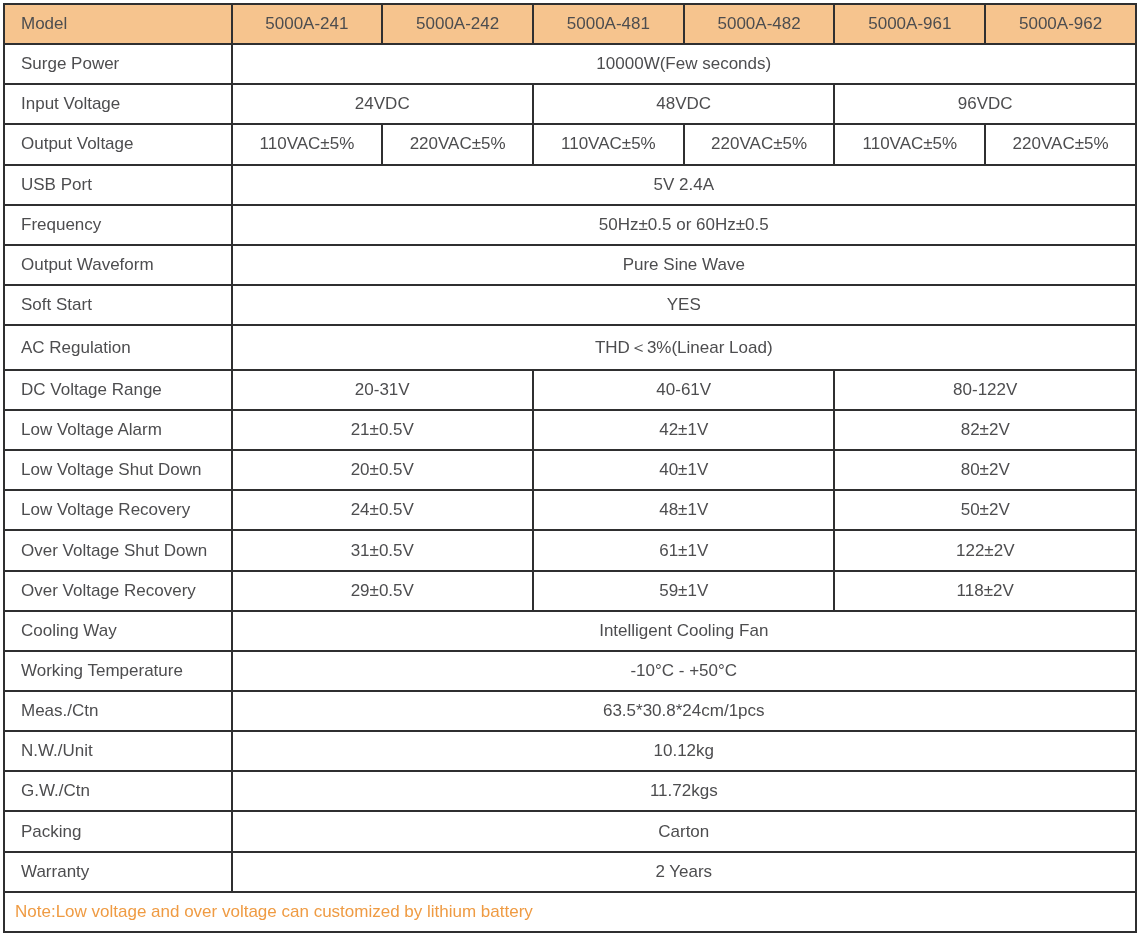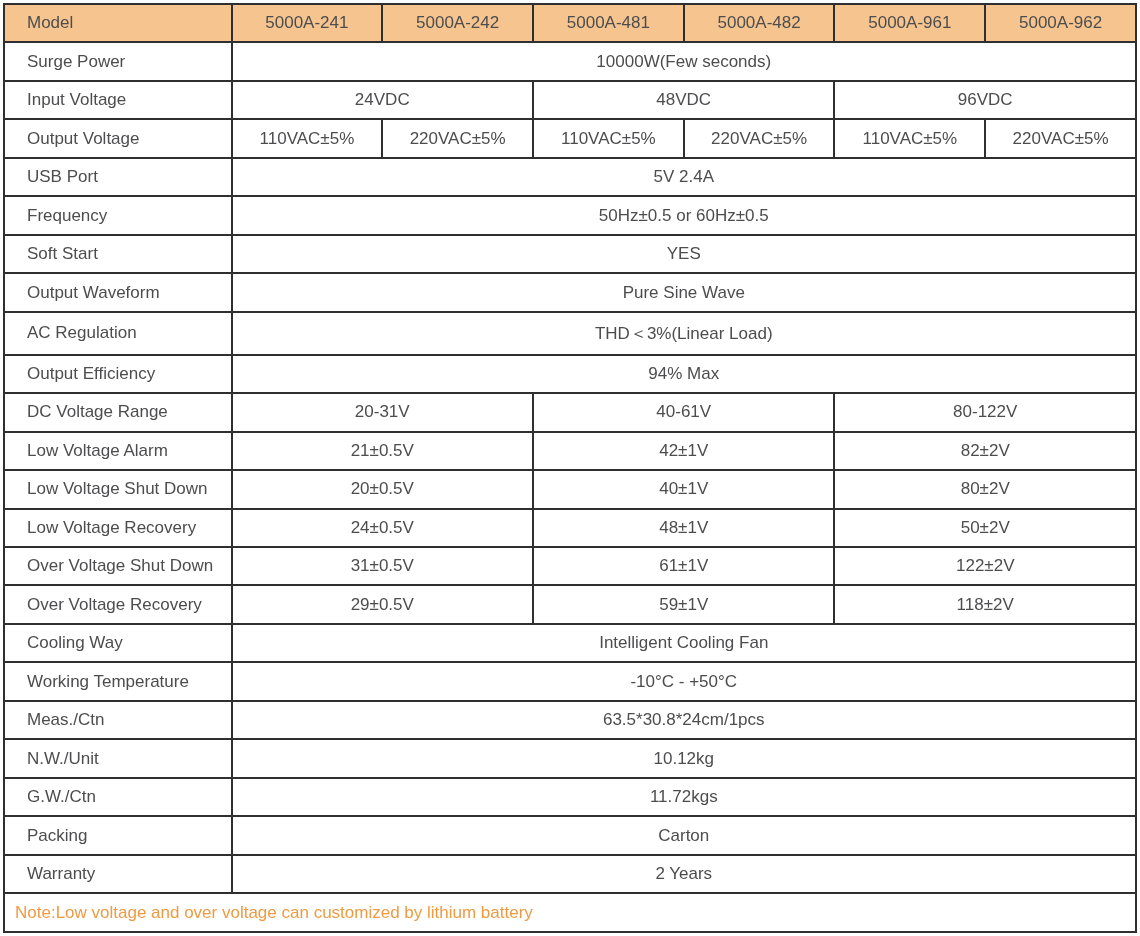--- a/index.html
+++ b/index.html
@@ -27,21 +27,21 @@
     border: 2px solid #2f2f30;
     padding: 2px 8px;
     font-weight: normal;
     text-align: center;
     vertical-align: middle;
     overflow: hidden;
     white-space: nowrap;
   }
   .spec-table th.row-label {
     text-align: left;
-    padding-left: 22px;
+    padding-left: 16px;
   }
   .spec-table tr.header-row th,
   .spec-table tr.header-row td {
     background: #f6c48e;
   }
   .spec-table tr.note-row td {
     text-align: left;
     padding-left: 10px;
     color: #ef9b43;
   }
@@ -98,38 +98,34 @@
         <th class="row-label">USB Port</th>
         <td colspan="6">5V 2.4A</td>
       </tr>
 
       <tr>
         <th class="row-label">Frequency</th>
         <td colspan="6">50Hz±0.5 or 60Hz±0.5</td>
       </tr>
 
       <tr>
+        <th class="row-label">Output Waveform</th>
+        <td colspan="6">Pure Sine Wave</td>
+      </tr>
+
+      <tr>
         <th class="row-label">Soft Start</th>
         <td colspan="6">YES</td>
       </tr>
 
       <tr>
-        <th class="row-label">Output Waveform</th>
-        <td colspan="6">Pure Sine Wave</td>
-      </tr>
-
-      <tr>
         <th class="row-label">AC Regulation</th>
         <td colspan="6">THD＜3%(Linear Load)</td>
       </tr>
 
-      <tr>
-        <th class="row-label">Output Efficiency</th>
-        <td colspan="6">94% Max</td>
-      </tr>
 
       <tr>
         <th class="row-label">DC Voltage Range</th>
         <td colspan="2">20-31V</td>
         <td colspan="2">40-61V</td>
         <td colspan="2">80-122V</td>
       </tr>
 
       <tr>
         <th class="row-label">Low Voltage Alarm</th>

